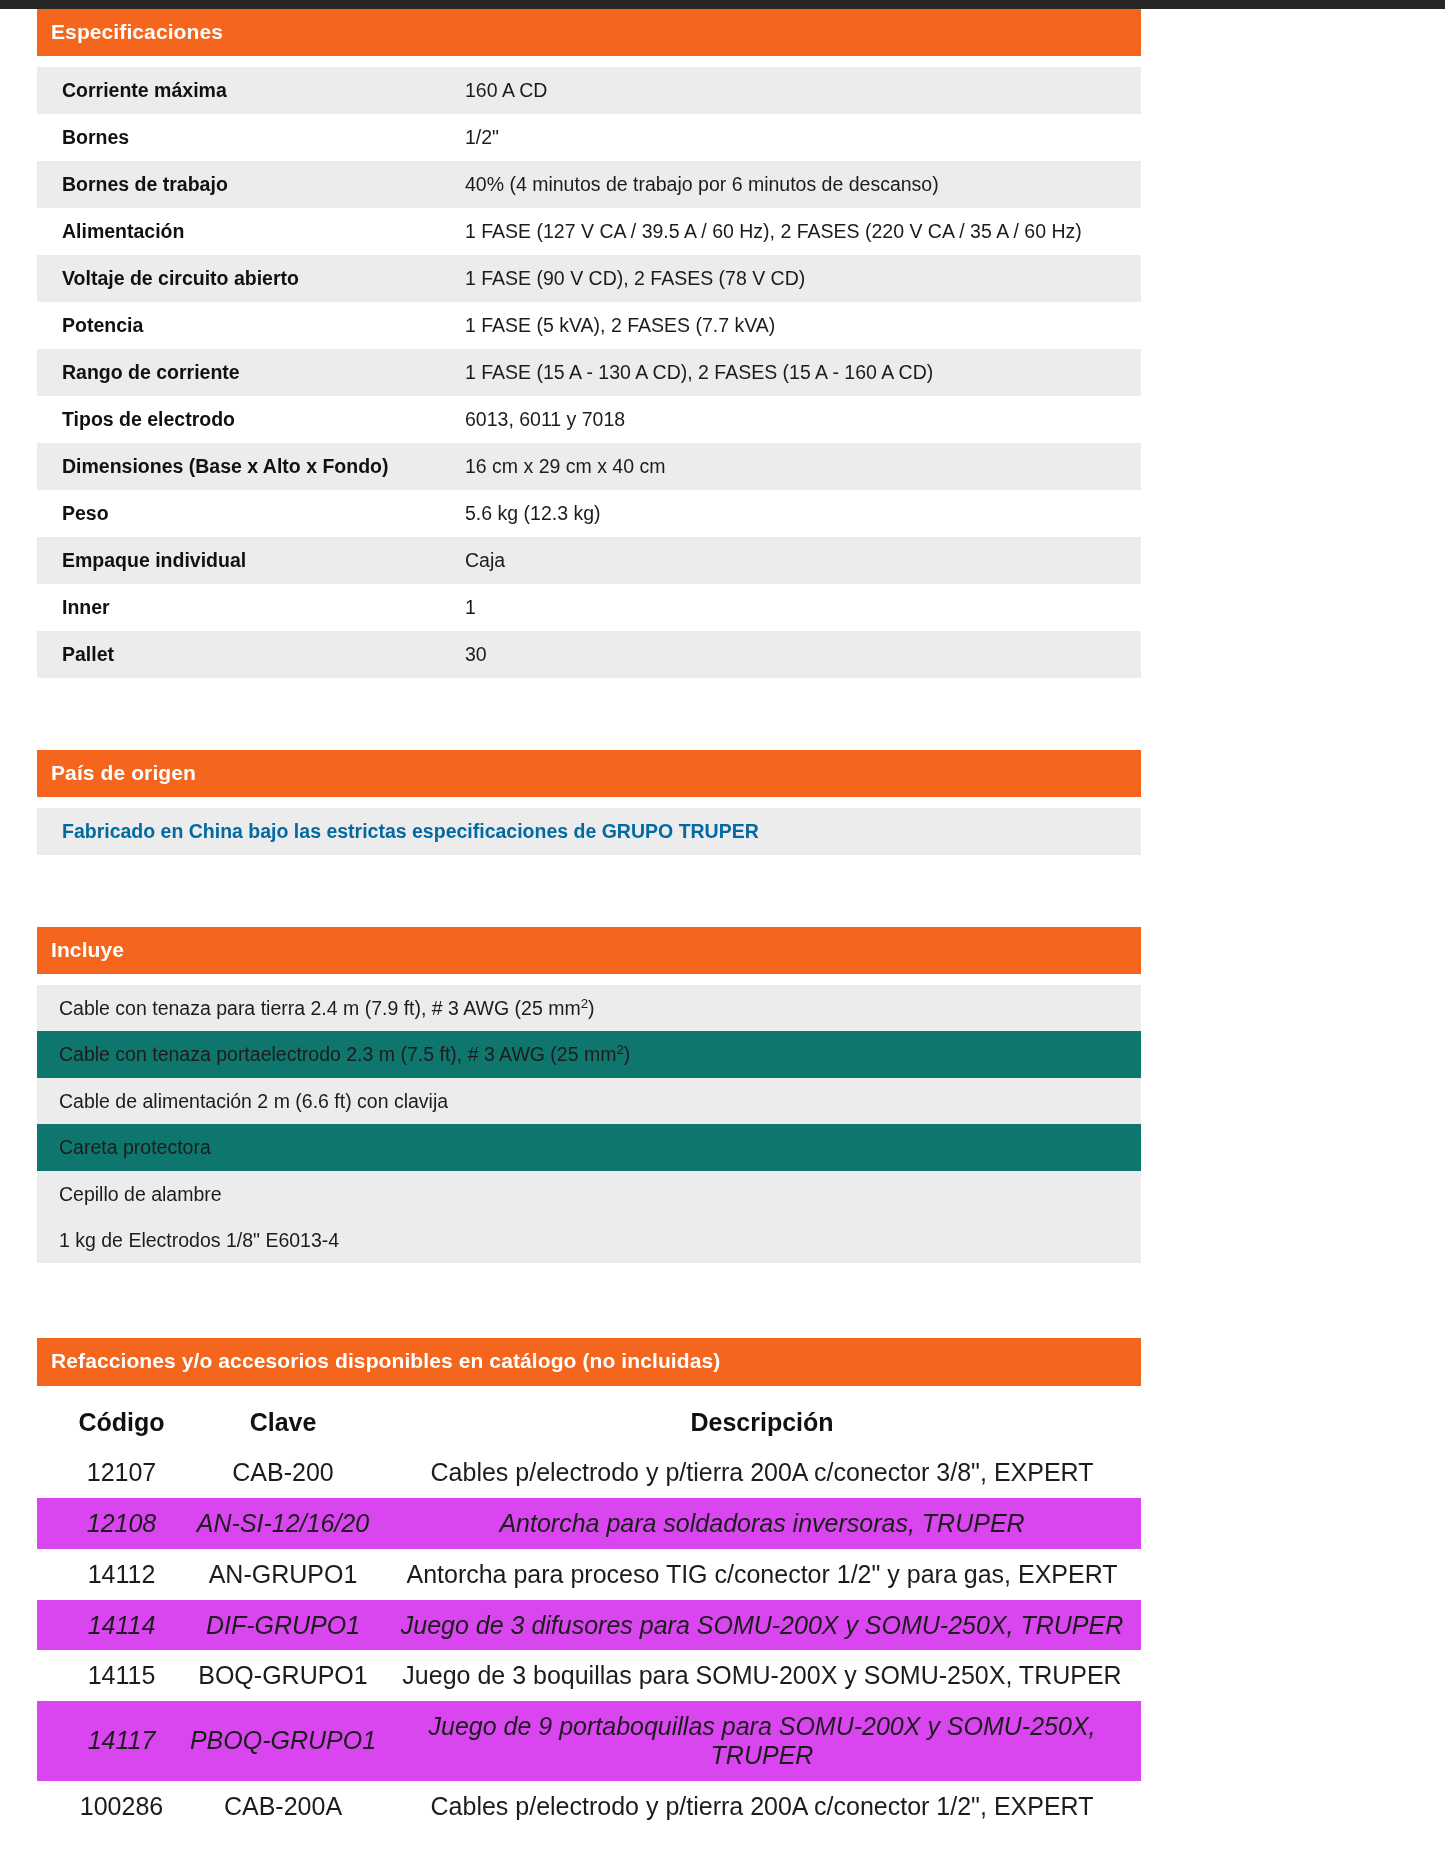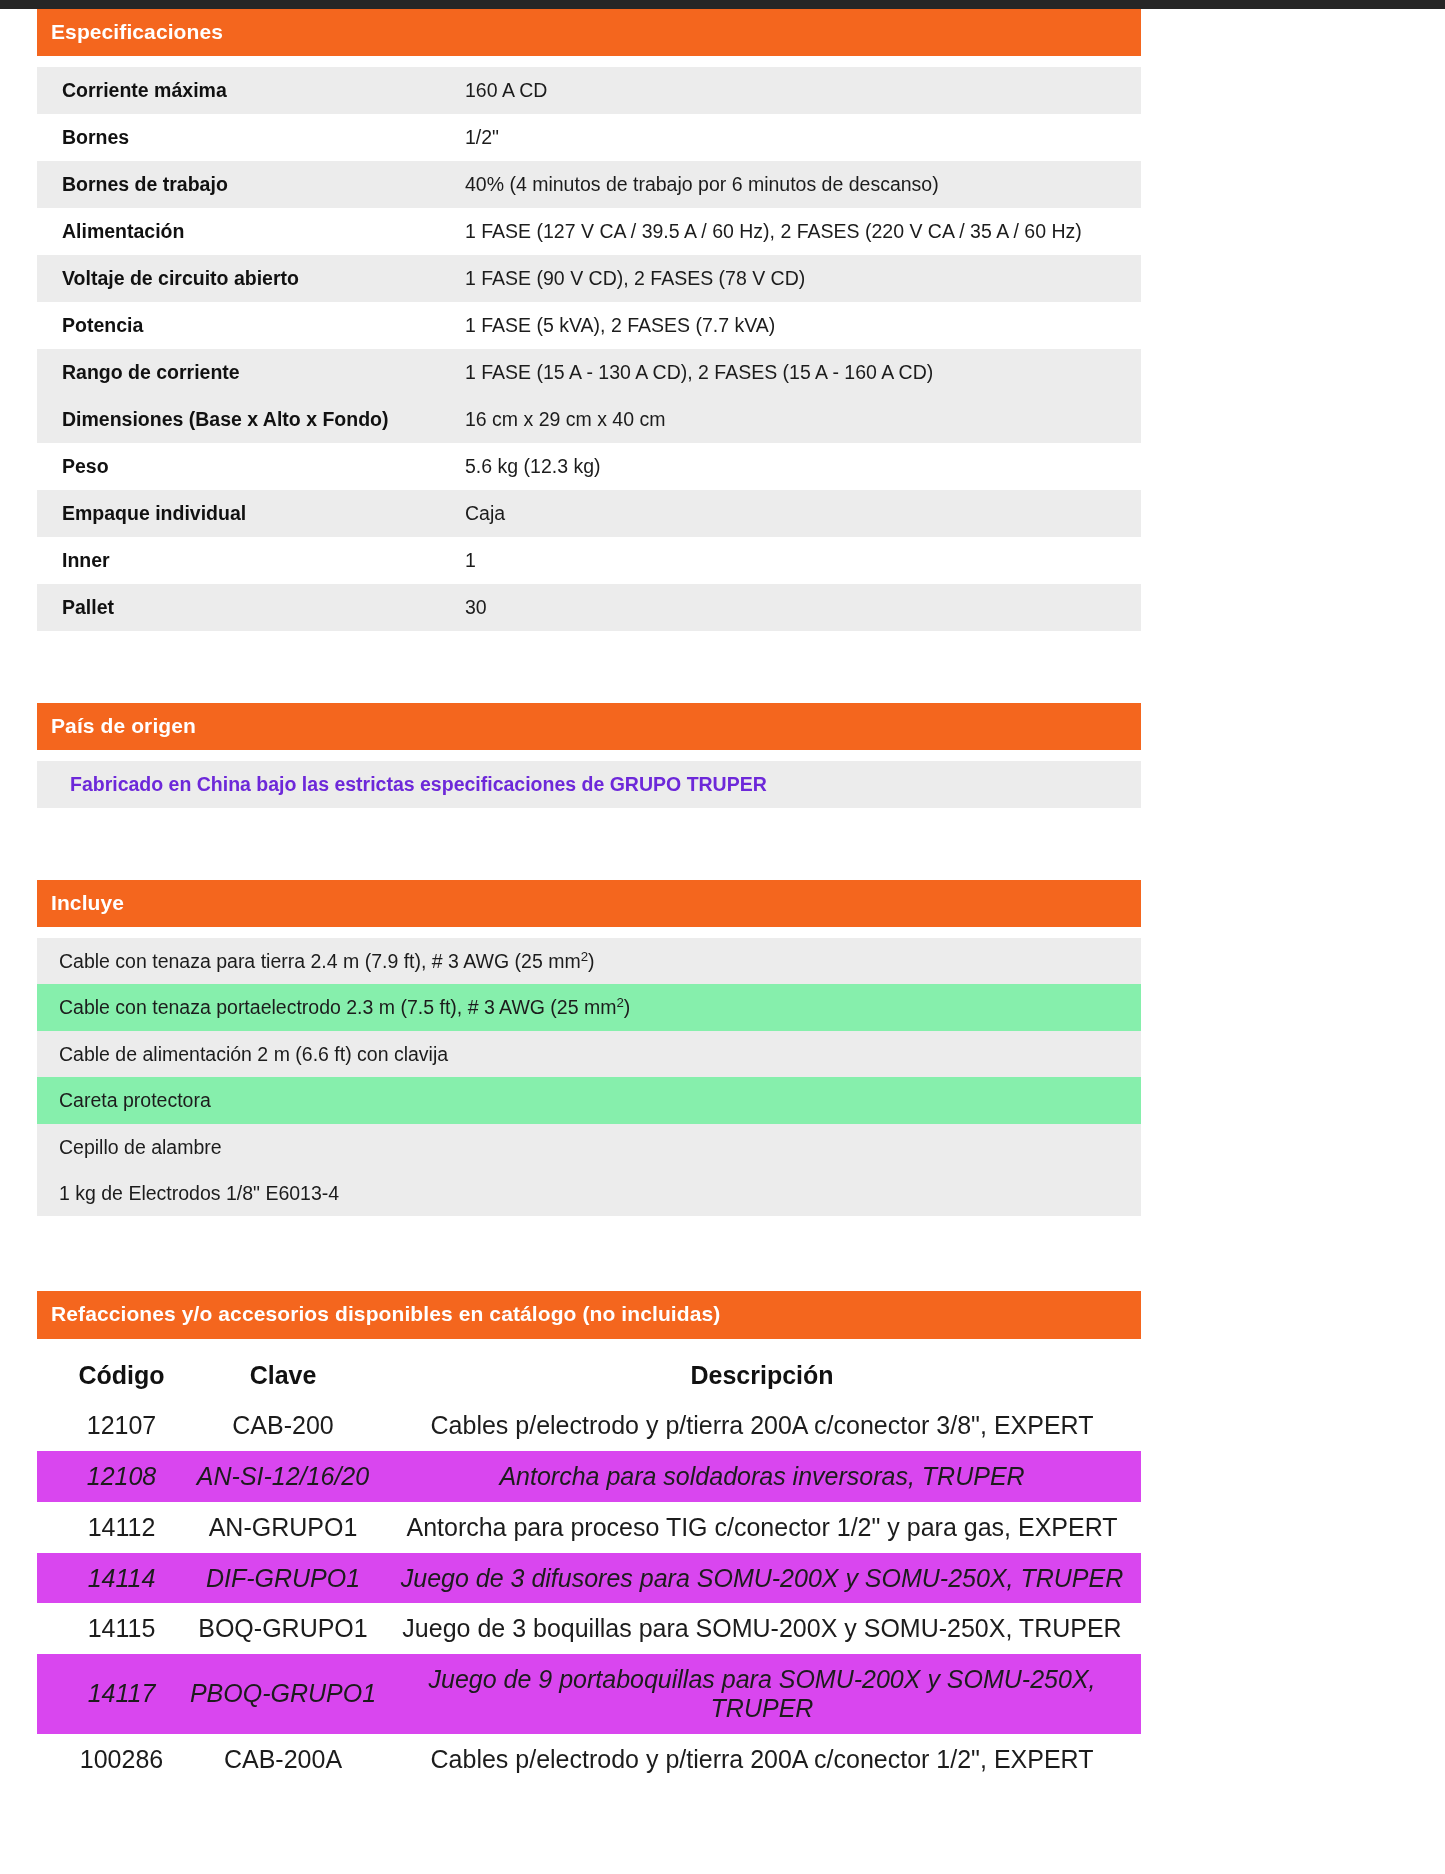--- a/index.html
+++ b/index.html
@@ -74,31 +74,31 @@
   .section-gap { height: 72px; }
   .section-gap-lg { height: 75px; }
   
   .list {
     margin: 11px 33px 0 37px;
     width: calc(100% - 70px);
     border-collapse: collapse;
     table-layout: fixed;
   }
   .list tr.odd td { background: #ececec; }
-  .list tr.even td { background: #86efac; }
+  .list tr.even td { background: #0f766e; }
   .list td {
     font-size: 19.5px;
     padding: 12px 0 12px 22px;
     line-height: 1.15;
     color: #1c1c1c;
   }
   .list td.bold {
     font-weight: bold;
-    color: #6d28d9;
-    padding-left: 33px;
+    color: #0369a1;
+    padding-left: 25px;
   }
   
   .parts {
     margin: 11px 33px 0 37px;
     width: calc(100% - 70px);
     border-collapse: collapse;
     table-layout: fixed;
   }
   .parts tr.odd td { background: #d946ef; font-style: italic; }
   .parts tr.even td { background: #ffffff; }
@@ -151,20 +151,24 @@
             <td class="val">1 FASE (90 V CD), 2 FASES (78 V CD)</td>
           </tr>
           <tr class="even">
             <td class="key">Potencia</td>
             <td class="val">1 FASE (5 kVA), 2 FASES (7.7 kVA)</td>
           </tr>
           <tr class="odd">
             <td class="key">Rango de corriente</td>
             <td class="val">1 FASE (15 A - 130 A CD), 2 FASES  (15 A -  160 A CD)</td>
           </tr>
+          <tr class="even">
+            <td class="key">Tipos de electrodo</td>
+            <td class="val">6013, 6011 y 7018</td>
+          </tr>
           <tr class="odd">
             <td class="key">Dimensiones (Base x Alto x Fondo)</td>
             <td class="val">16 cm x 29 cm x 40 cm</td>
           </tr>
           <tr class="even">
             <td class="key">Peso</td>
             <td class="val">5.6 kg (12.3 kg)</td>
           </tr>
           <tr class="odd">
             <td class="key">Empaque individual</td>

